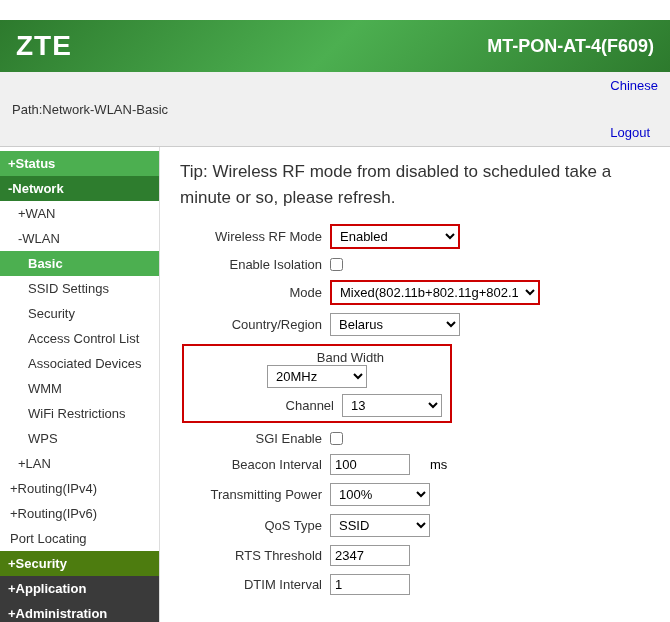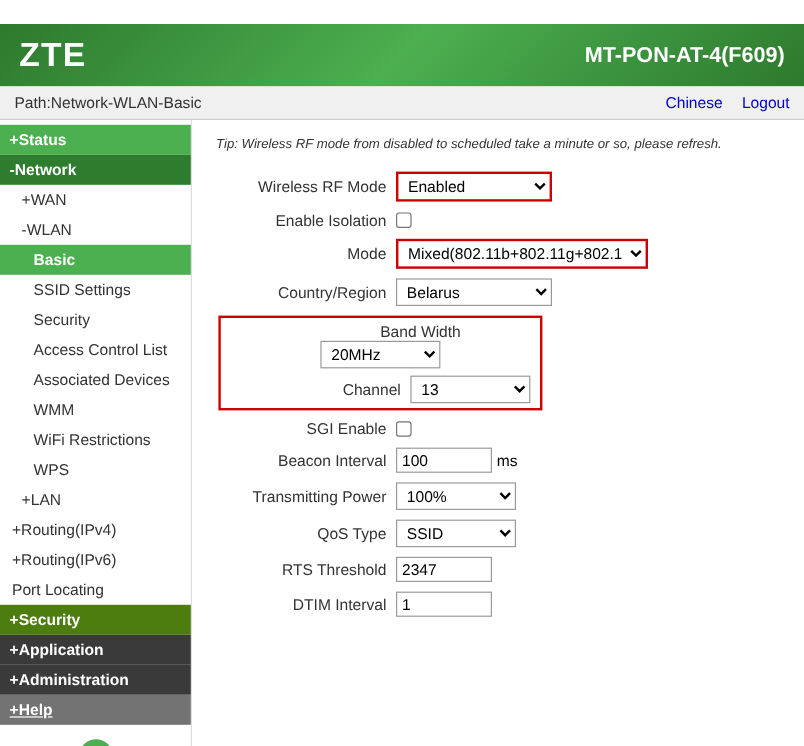--- a/index.html
+++ b/index.html
@@ -18,21 +18,21 @@
       color: #fff; font-size: 18px; font-weight: bold;
     }
 
     
     .topbar {
       background: #f0f0f0; border-bottom: 1px solid #ccc;
       display: flex; align-items: center; justify-content: space-between;
       padding: 6px 12px;
     }
     .topbar-path { font-size: 13px; color: #333; }
-    .topbar-links { display: flex; gap: 16px; }
+    .topbar-links { display: flex; gap: 32px; flex-direction: column; }
     .topbar-links a { color: #0000cc; text-decoration: none; font-size: 13px; }
 
     
     .main-layout { display: flex; min-height: 480px; }
 
     
     .sidebar {
       width: 160px; background: #fff; border-right: 1px solid #ddd;
       flex-shrink: 0; padding-top: 4px;
     }
@@ -47,21 +47,21 @@
     .help-circle {
       width: 28px; height: 28px; border-radius: 50%; background: #4caf50;
       color: #fff; display: flex; align-items: center; justify-content: center;
       font-size: 16px; font-weight: bold; margin: 12px auto; cursor: pointer;
     }
 
     
     .content {
       flex: 1; padding: 12px 20px; background: #fff; overflow-y: auto;
     }
-    .tip-box { font-size: 11px; color: #333; margin-bottom: 14px; line-height: 1.5; font-style: italic; }
+    .tip-box { font-size: 17px; color: #333; margin-bottom: 14px; line-height: 1.5; }
 
     
     .form-row {
       display: flex; align-items: center; margin-bottom: 8px;
     }
     .form-label {
       width: 150px; text-align: right; padding-right: 8px; color: #333; font-size: 13px;
     }
     .form-control {
       font-size: 13px; padding: 2px 4px; border: 1px solid #999;
@@ -177,21 +177,21 @@
     
     <div class="form-row">
       <span class="form-label">SGI Enable</span>
       <input type="checkbox" style="">
     </div>
 
     
     <div class="form-row">
       <span class="form-label">Beacon Interval</span>
       <input type="text" class="form-control" style="width: 80px;" value="100">
-      <span style="margin-left:4px; font-size:13px;text-align:right;">ms</span>
+      <span style="margin-left:20px; font-size:13px;text-align:right;">ms</span>
     </div>
 
     
     <div class="form-row">
       <span class="form-label">Transmitting Power</span>
       <select class="form-control" style="width:100px;">
         <option>100%</option><option>75%</option><option>50%</option><option>25%</option>
       </select>
     </div>
 

